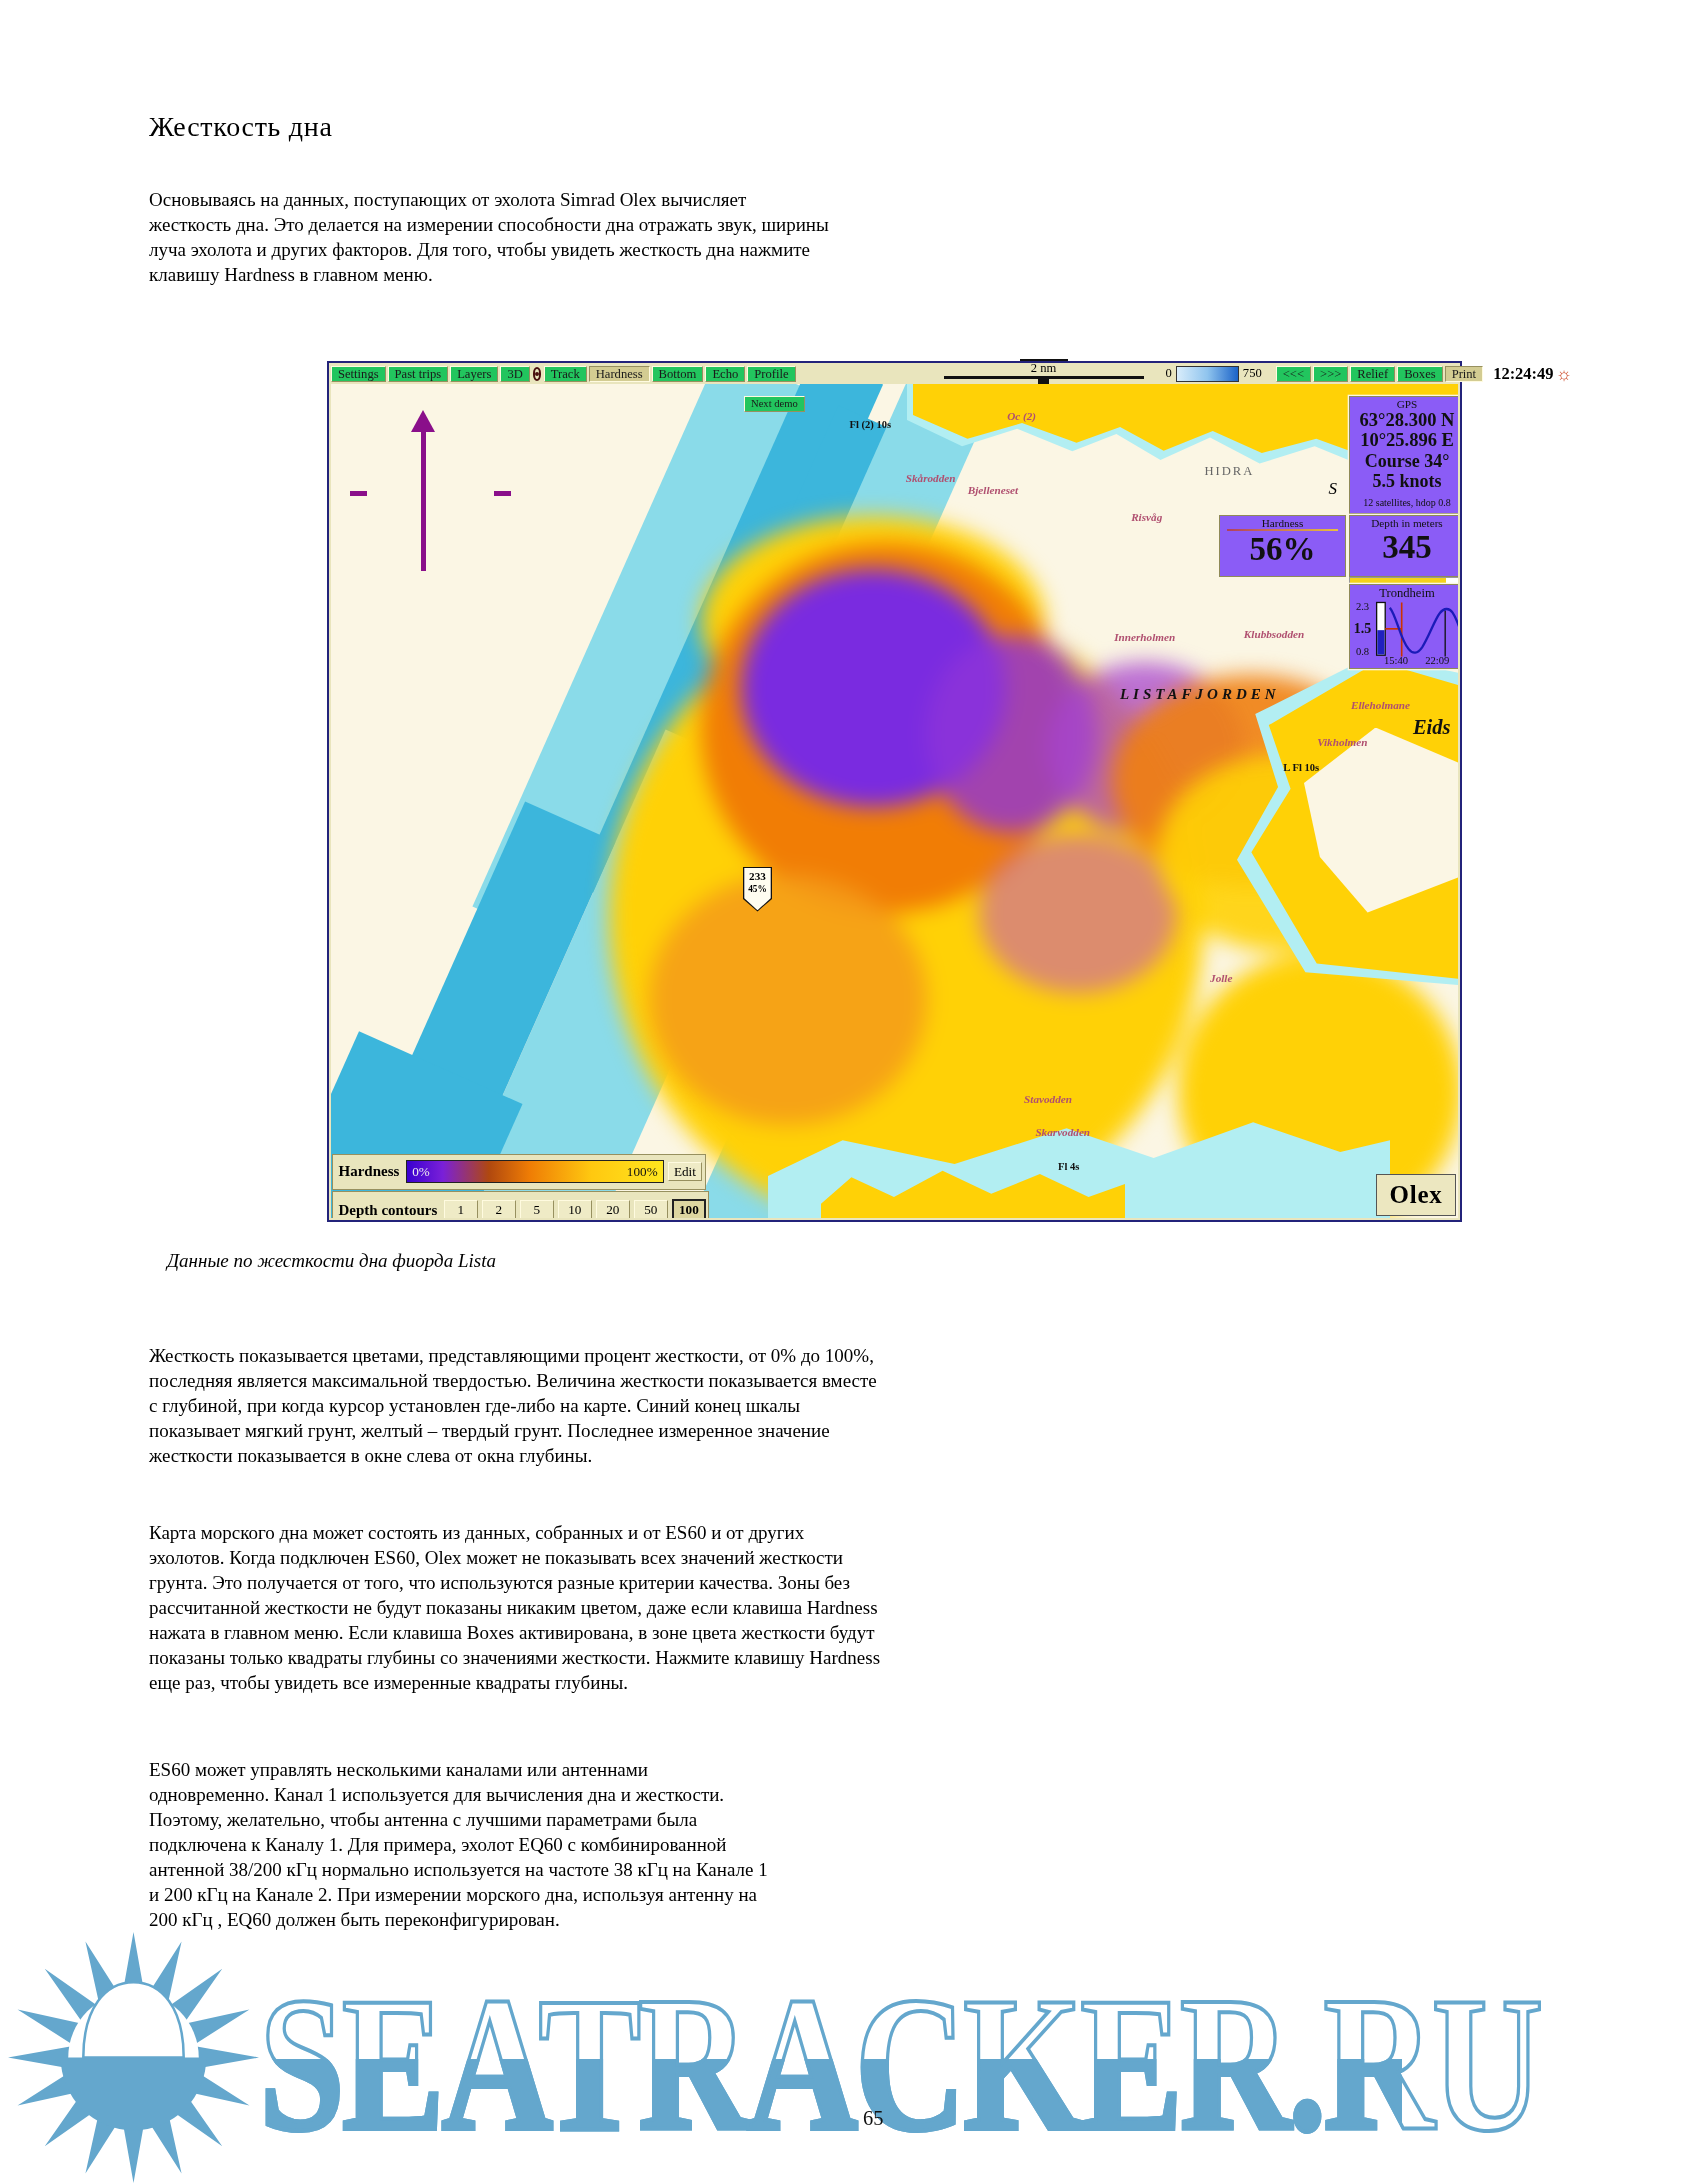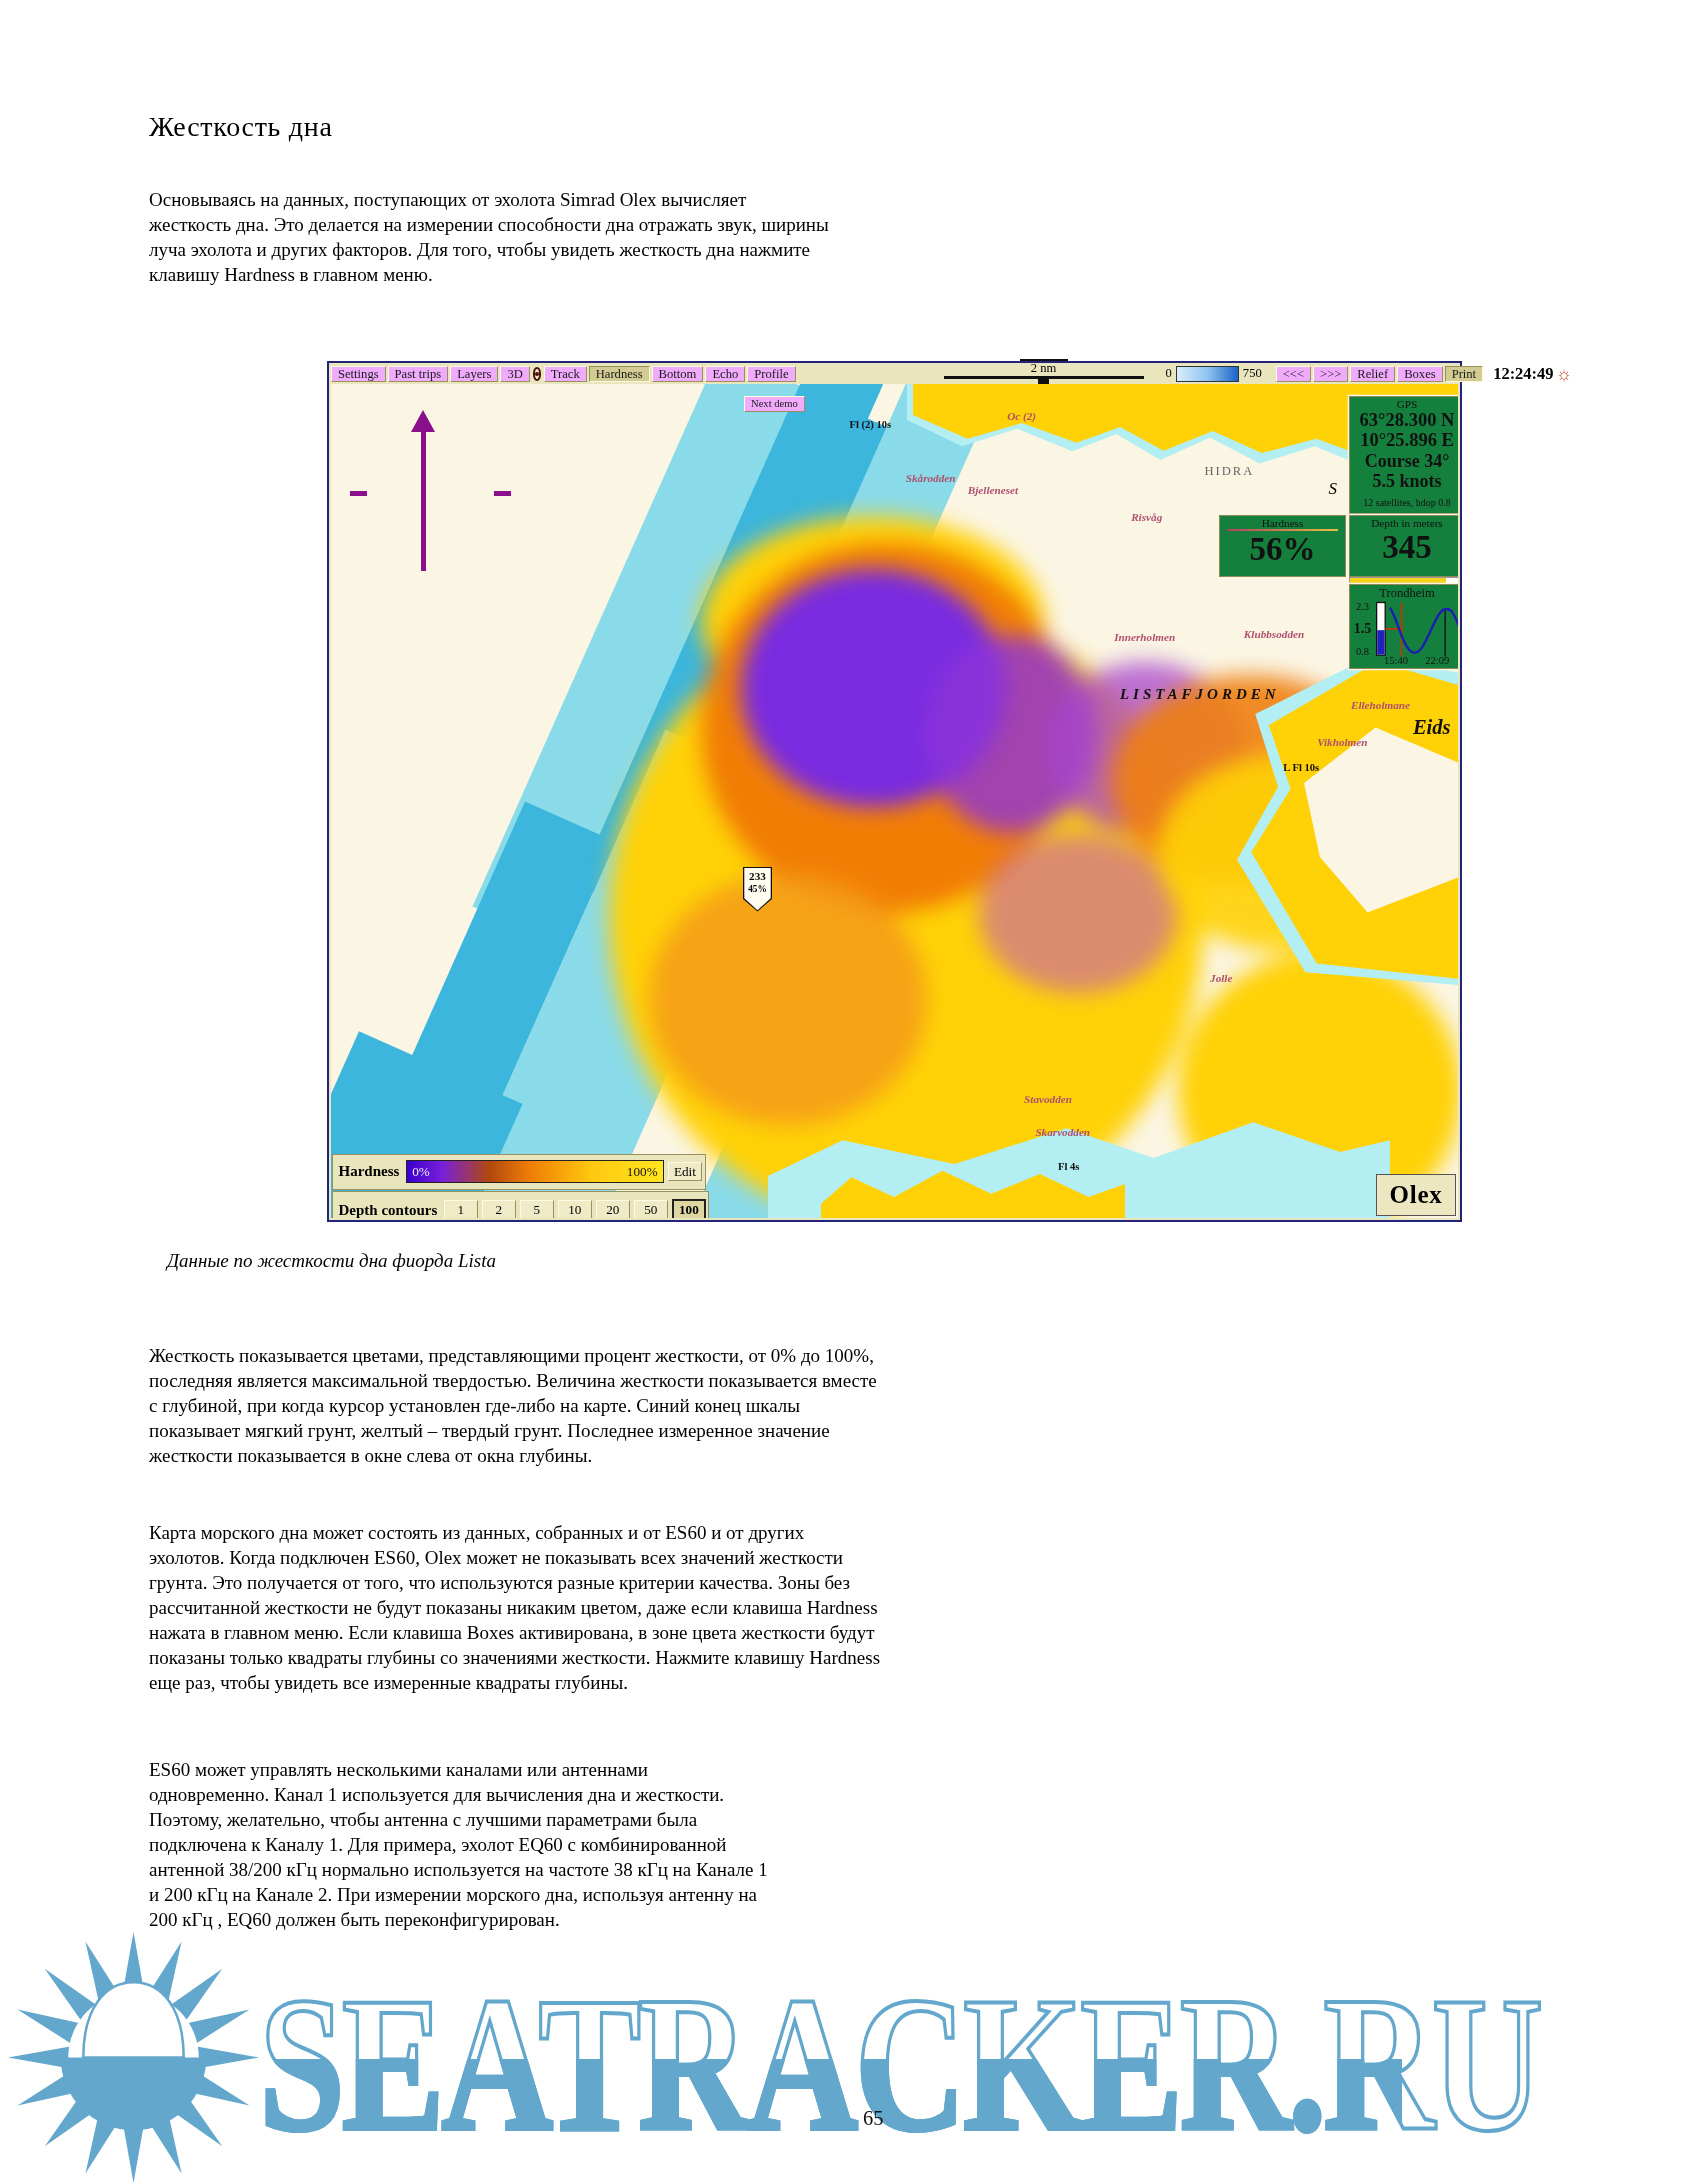--- a/index.html
+++ b/index.html
@@ -24,21 +24,21 @@
   .shot{
     left:327px;top:361px;width:1135px;height:861px;
     border:2px solid #23237a;background:#e9e5bd;box-sizing:border-box;
     font-family:"Liberation Serif","DejaVu Serif",serif;
   }
   .toolbar{
     height:20.5px;display:flex;align-items:center;gap:2px;padding:0.7px 2px;
     background:#e9e5bd;font-size:12.6px;white-space:nowrap;
   }
   .tbtn{
-    background:#f0abfc;border:1.3px solid;border-color:#fffbe0 #97905f #97905f #fffbe0;
+    background:#22c55e;border:1.3px solid;border-color:#fffbe0 #97905f #97905f #fffbe0;
     padding:0 6px;height:16.5px;line-height:14.6px;box-sizing:border-box;color:#1a1a1a;
   }
   .tbtn.pressed{background:#d3cc92;border-color:#97905f #fffbe0 #fffbe0 #97905f;}
   .track-ico{width:13.2px;height:13.2px;border-radius:50%;border:2px solid #4a1010;box-sizing:border-box;
     display:inline-flex;align-items:center;justify-content:center;margin:0 0.7px;}
   .track-ico i{width:4.6px;height:4.6px;border-radius:50%;background:#4a1010;}
   .scale{display:flex;align-items:center;margin-left:146px;flex-direction:column;}
   .sline{height:2.6px;background:#111;}
   .stick{width:2.6px;height:10.6px;background:#111;}
   .scale span{padding:0 4px;}
@@ -55,21 +55,21 @@
   .stripe{position:absolute;transform:rotate(24deg);}
   .st-l{background:#8adbe9;}
   .st-m{background:#3cb6dc;}
   .blob{position:absolute;inset:0;filter:blur(10.6px);}
   .b{position:absolute;border-radius:50%;}
   .landY{position:absolute;background:#ffd106;}
   .landC{position:absolute;background:#b2eef2;}
 
   
   .panel{
-    position:absolute;background:#15803d;border:1.3px solid #8f8a58;
+    position:absolute;background:#8b5cf6;border:1.3px solid #8f8a58;
     box-shadow:0 0 0 1.3px #fbf6e4;box-sizing:border-box;text-align:center;color:#111;
   }
   .panel .ttl{font-size:11.2px;padding-top:1.3px;}
   .gps-big{font-size:18.5px;font-weight:bold;line-height:20.5px;}
   .gps-mid{font-size:18px;font-weight:bold;line-height:20px;}
   .gps-small{font-size:10px;margin-top:6px;}
   .bigval{font-size:33px;font-weight:bold;line-height:36px;}
   .hr-line{height:2px;margin:0 6.6px;background:linear-gradient(to right,#b04060,#e8c040);}
 
   .nextdemo{position:absolute;left:413px;top:12px;}

